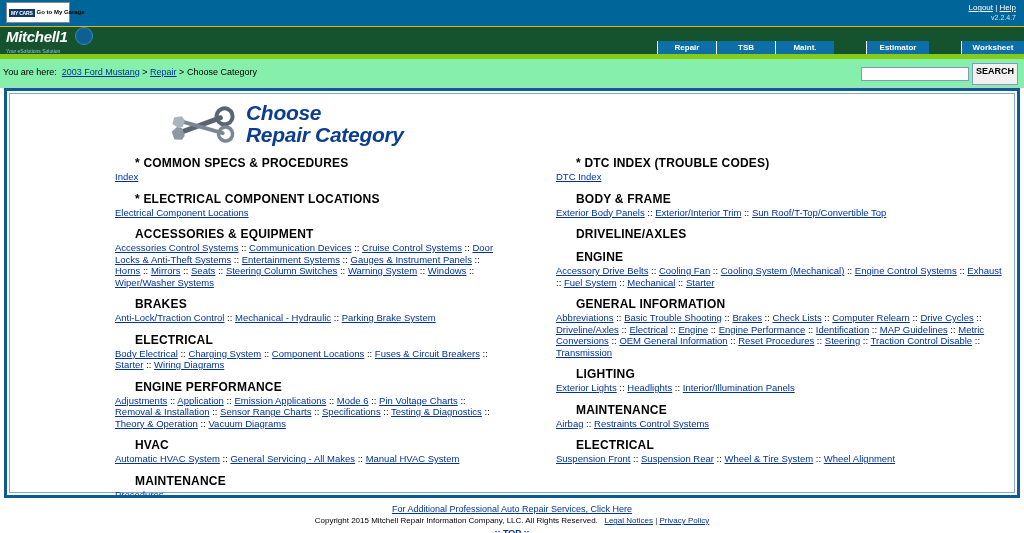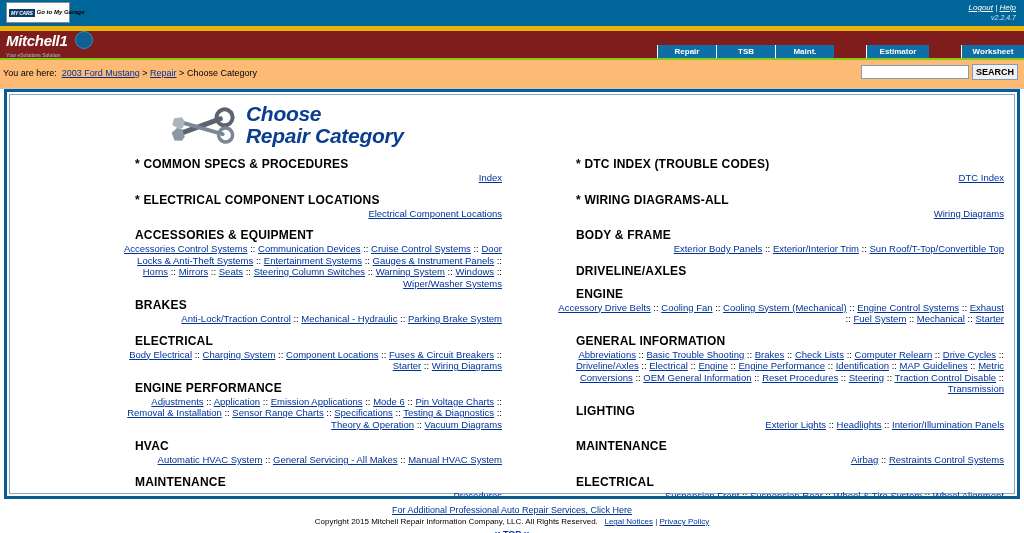--- a/index.html
+++ b/index.html
@@ -13,22 +13,21 @@
     font-family: "Liberation Sans", sans-serif;
     font-size: 11px;
     color: #000000;
     overflow: hidden;
   }
   
   .topbar {
     height: 26px;
     background: #006699;
     position: relative;
-    border-bottom: 5px solid #eab308;
-    font-style: italic;
+    border-bottom: 1px solid #eab308;
   }
   .mycars-btn {
     position: absolute;
     left: 6px;
     top: 2px;
     width: 64px;
     height: 21px;
     background: #ffffff;
     border: 1px solid #888;
     display: flex;
@@ -67,23 +66,23 @@
     color: #ffffff;
     text-decoration: underline;
   }
   .version {
     font-size: 7px;
     color: #cfe4ef;
   }
   
   .brandband {
     height: 27px;
-    background: #7f1d1d;
-    position: relative;
-    border-bottom: 2px solid #84cc16;
+    background: #14532d;
+    position: relative;
+    border-bottom: 5px solid #84cc16;
     padding-left: 44px;
   }
   .brand {
     position: absolute;
     left: 6px;
     top: 2px;
     color: #ffffff;
   }
   .brand-name {
     font-size: 15px;
@@ -127,21 +126,21 @@
     text-align: center;
     line-height: 13px;
     border-left: 1px solid #ffffff;
     cursor: pointer;
   }
   .navtab.wide { width: 62px; margin-left: 32px; }
   .navtab.first { border-left: 1px solid #ffffff; }
   
   .crumbbar {
     height: 28px;
-    background: #fdba74;
+    background: #86efac;
     position: relative;
     border-bottom: 1px solid #b9cbd6;
   }
   .crumb {
     position: absolute;
     left: 3px;
     top: 8px;
     font-size: 9px;
     color: #000000;
   }
@@ -164,21 +163,21 @@
     box-sizing: border-box;
     padding: 0 2px;
   }
   .searchbox .sbtn {
     margin-left: 3px;
     font-size: 9px;
     font-weight: bold;
     border: 1px solid #7f9db9;
     background: #f0f0f0;
     padding: 1px 3px;
-    height: 16px;
+    height: 22px;
     line-height: 12px;
     box-sizing: border-box;
     cursor: pointer;
   }
   
   .page {
     padding: 0 4px;
     box-sizing: border-box;
     background: #ffffff;
   }
@@ -240,21 +239,20 @@
     font-weight: bold;
     color: #000000;
     letter-spacing: 0.2px;
     margin-bottom: 1px;
     margin-left: 20px;
   }
   .links {
     font-size: 9.5px;
     line-height: 11.5px;
     color: #000000;
-    text-align: right;
   }
   .links a {
     color: #003399;
     text-decoration: underline;
   }
   .sep { color: #000000; }
   
   .footer {
     text-align: center;
     padding-top: 6px;
@@ -389,24 +387,20 @@
               <div class="grp-head">STEERING</div>
               <div class="links"><a href="#">Manual &amp; Power Steering</a><span class="sep"> :: </span><a href="#">Steering Column</a></div>
             </div>
           </div>
         <div class="col right">
             <div class="grp">
               <div class="grp-head">* DTC INDEX (TROUBLE CODES)</div>
               <div class="links"><a href="#">DTC Index</a></div>
             </div>
             <div class="grp">
-              <div class="grp-head">* WIRING DIAGRAMS-ALL</div>
-              <div class="links"><a href="#">Wiring Diagrams</a></div>
-            </div>
-            <div class="grp">
               <div class="grp-head">BODY &amp; FRAME</div>
               <div class="links"><a href="#">Exterior Body Panels</a><span class="sep"> :: </span><a href="#">Exterior/Interior Trim</a><span class="sep"> :: </span><a href="#">Sun Roof/T-Top/Convertible Top</a></div>
             </div>
             <div class="grp">
               <div class="grp-head">DRIVELINE/AXLES</div>
             </div>
             <div class="grp">
               <div class="grp-head">ENGINE</div>
               <div class="links"><a href="#">Accessory Drive Belts</a><span class="sep"> :: </span><a href="#">Cooling Fan</a><span class="sep"> :: </span><a href="#">Cooling System (Mechanical)</a><span class="sep"> :: </span><a href="#">Engine Control Systems</a><span class="sep"> :: </span><a href="#">Exhaust</a><span class="sep"> :: </span><a href="#">Fuel System</a><span class="sep"> :: </span><a href="#">Mechanical</a><span class="sep"> :: </span><a href="#">Starter</a></div>
             </div>

